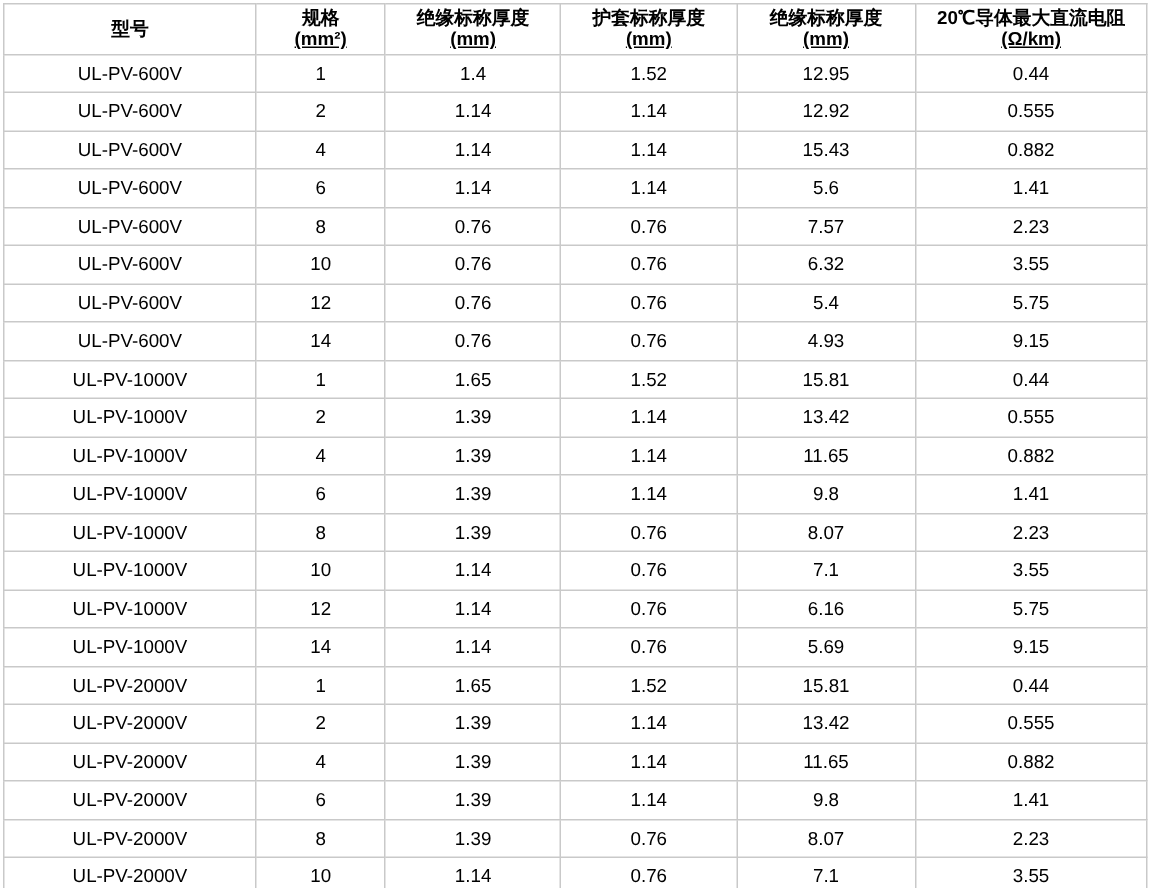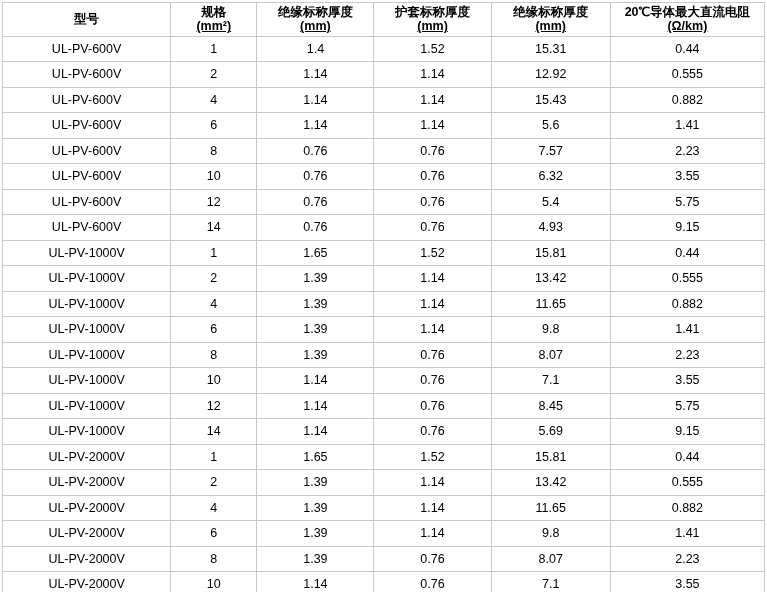--- a/index.html
+++ b/index.html
@@ -96,21 +96,21 @@
           <span class="hline2">(Ω/km)</span>
         </th>
       </tr>
     </thead>
     <tbody id="table-body">
         <tr>
           <td class="model">UL-PV-600V</td>
           <td>1</td>
           <td>1.4</td>
           <td>1.52</td>
-          <td>15.31</td>
+          <td>12.95</td>
           <td>0.44</td>
         </tr>
         <tr>
           <td class="model">UL-PV-600V</td>
           <td>2</td>
           <td>1.14</td>
           <td>1.14</td>
           <td>12.92</td>
           <td>0.555</td>
         </tr>
@@ -208,21 +208,21 @@
           <td>1.14</td>
           <td>0.76</td>
           <td>7.1</td>
           <td>3.55</td>
         </tr>
         <tr>
           <td class="model">UL-PV-1000V</td>
           <td>12</td>
           <td>1.14</td>
           <td>0.76</td>
-          <td>8.45</td>
+          <td>6.16</td>
           <td>5.75</td>
         </tr>
         <tr>
           <td class="model">UL-PV-1000V</td>
           <td>14</td>
           <td>1.14</td>
           <td>0.76</td>
           <td>5.69</td>
           <td>9.15</td>
         </tr>

